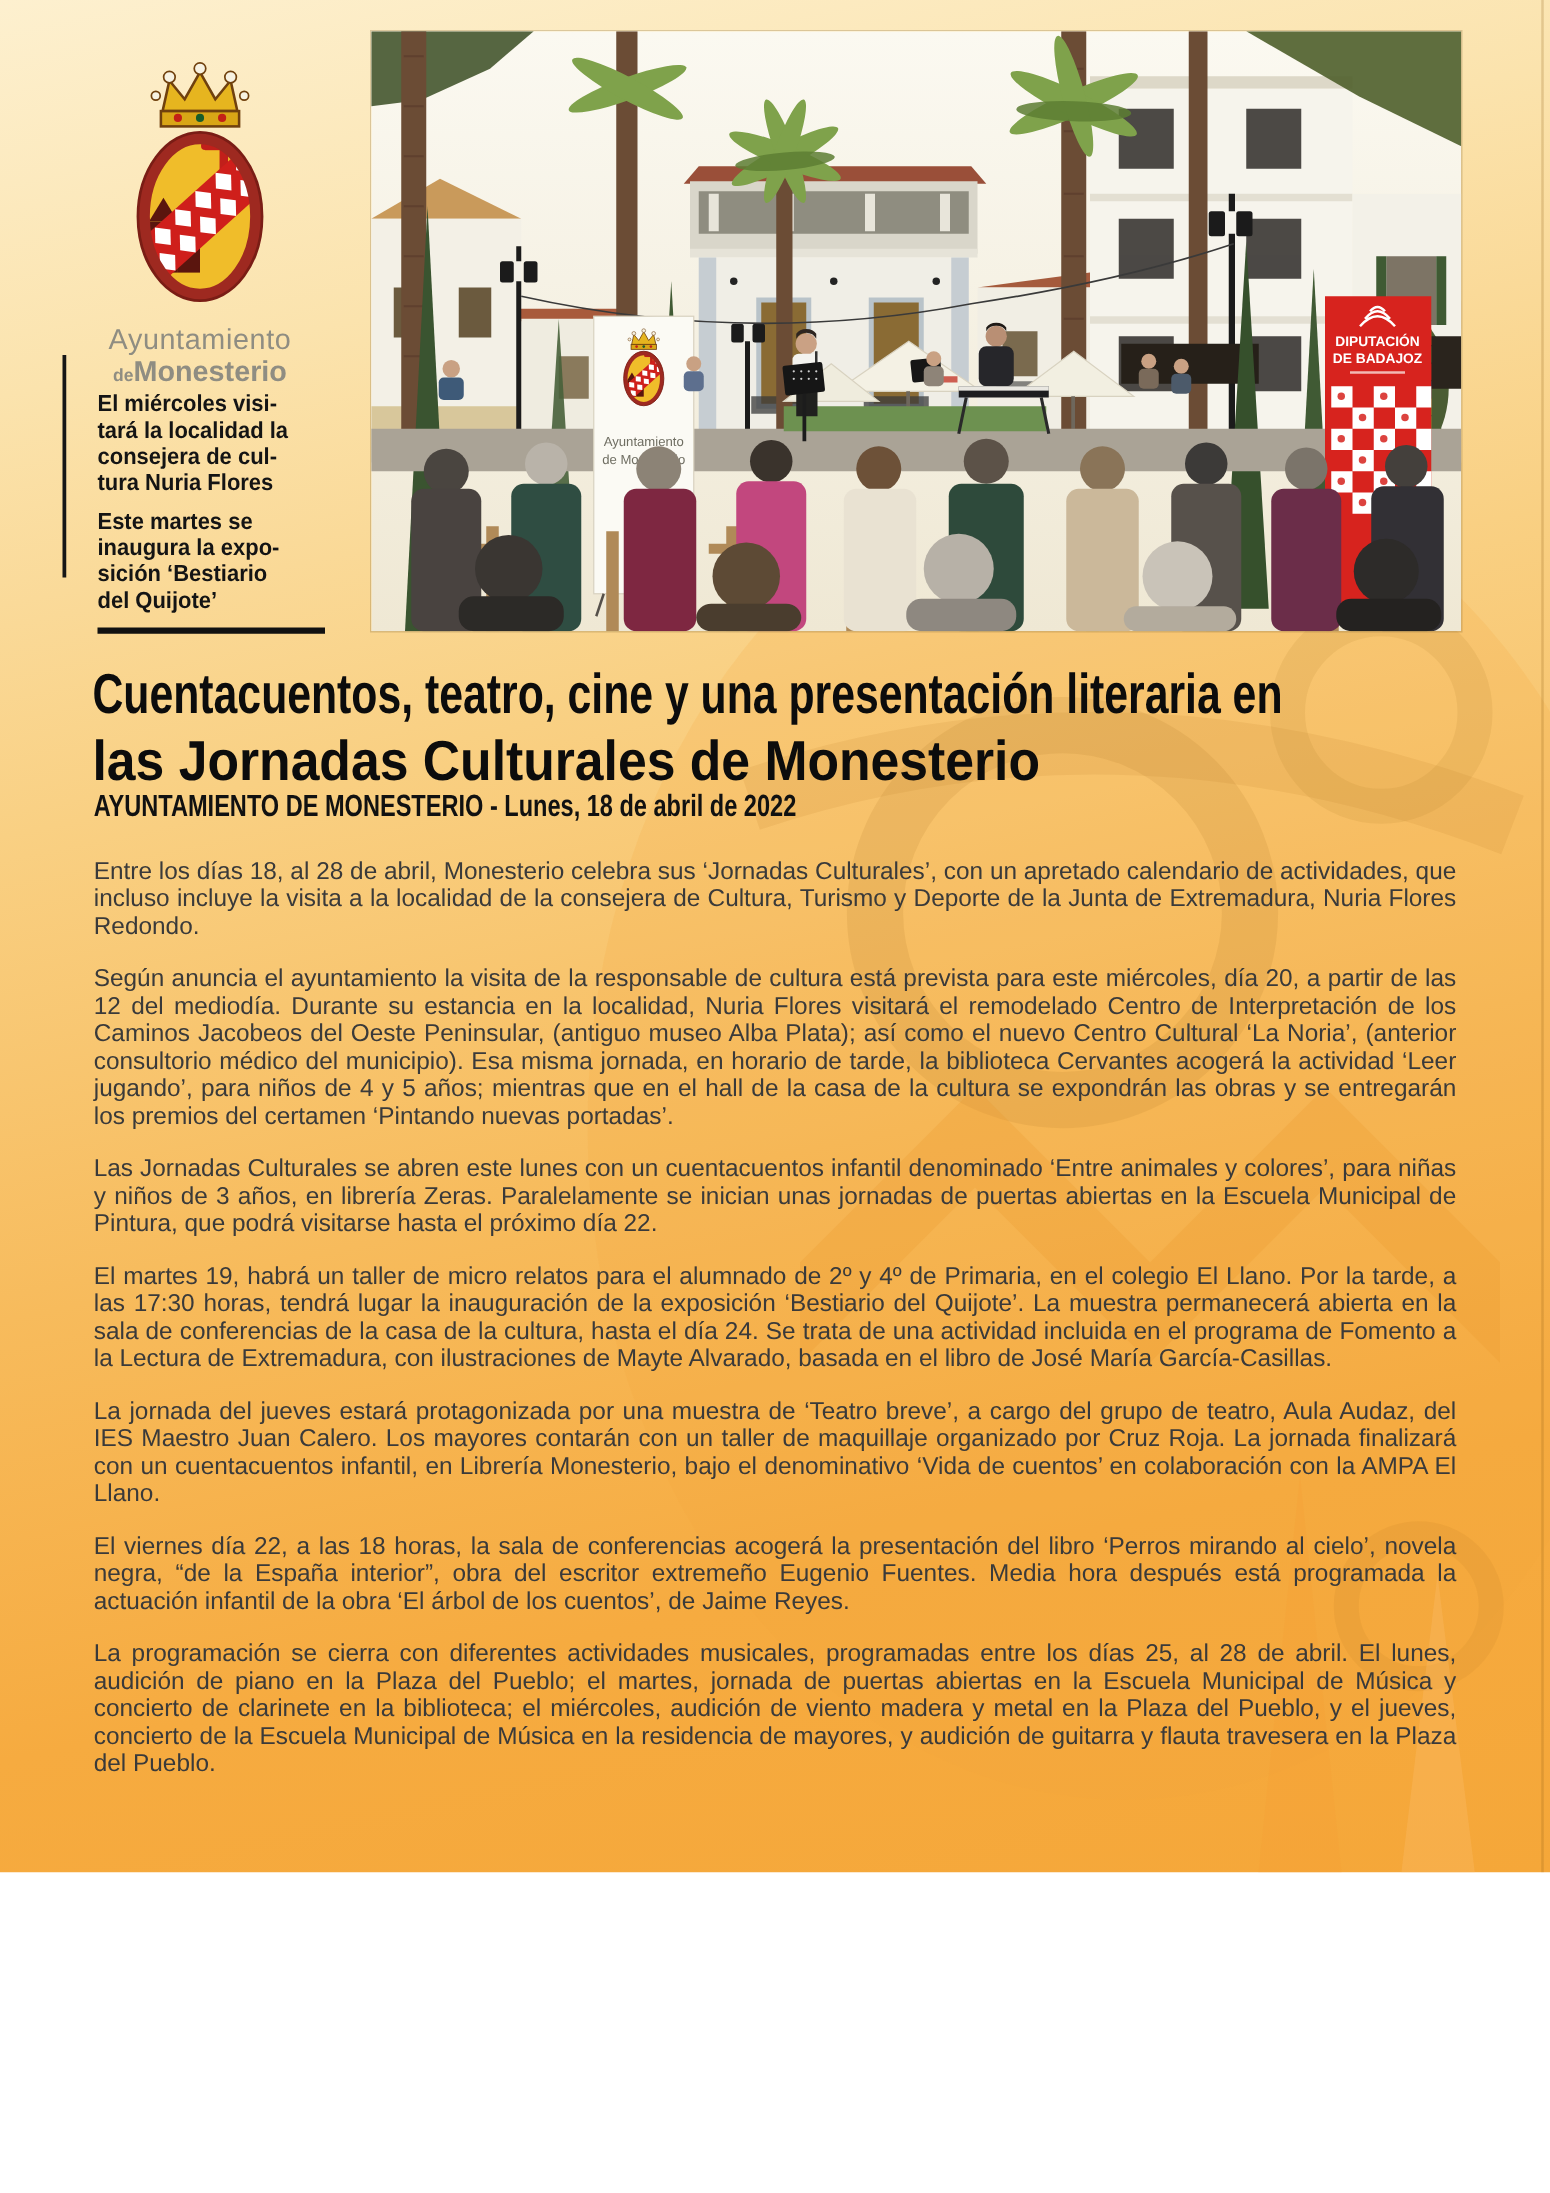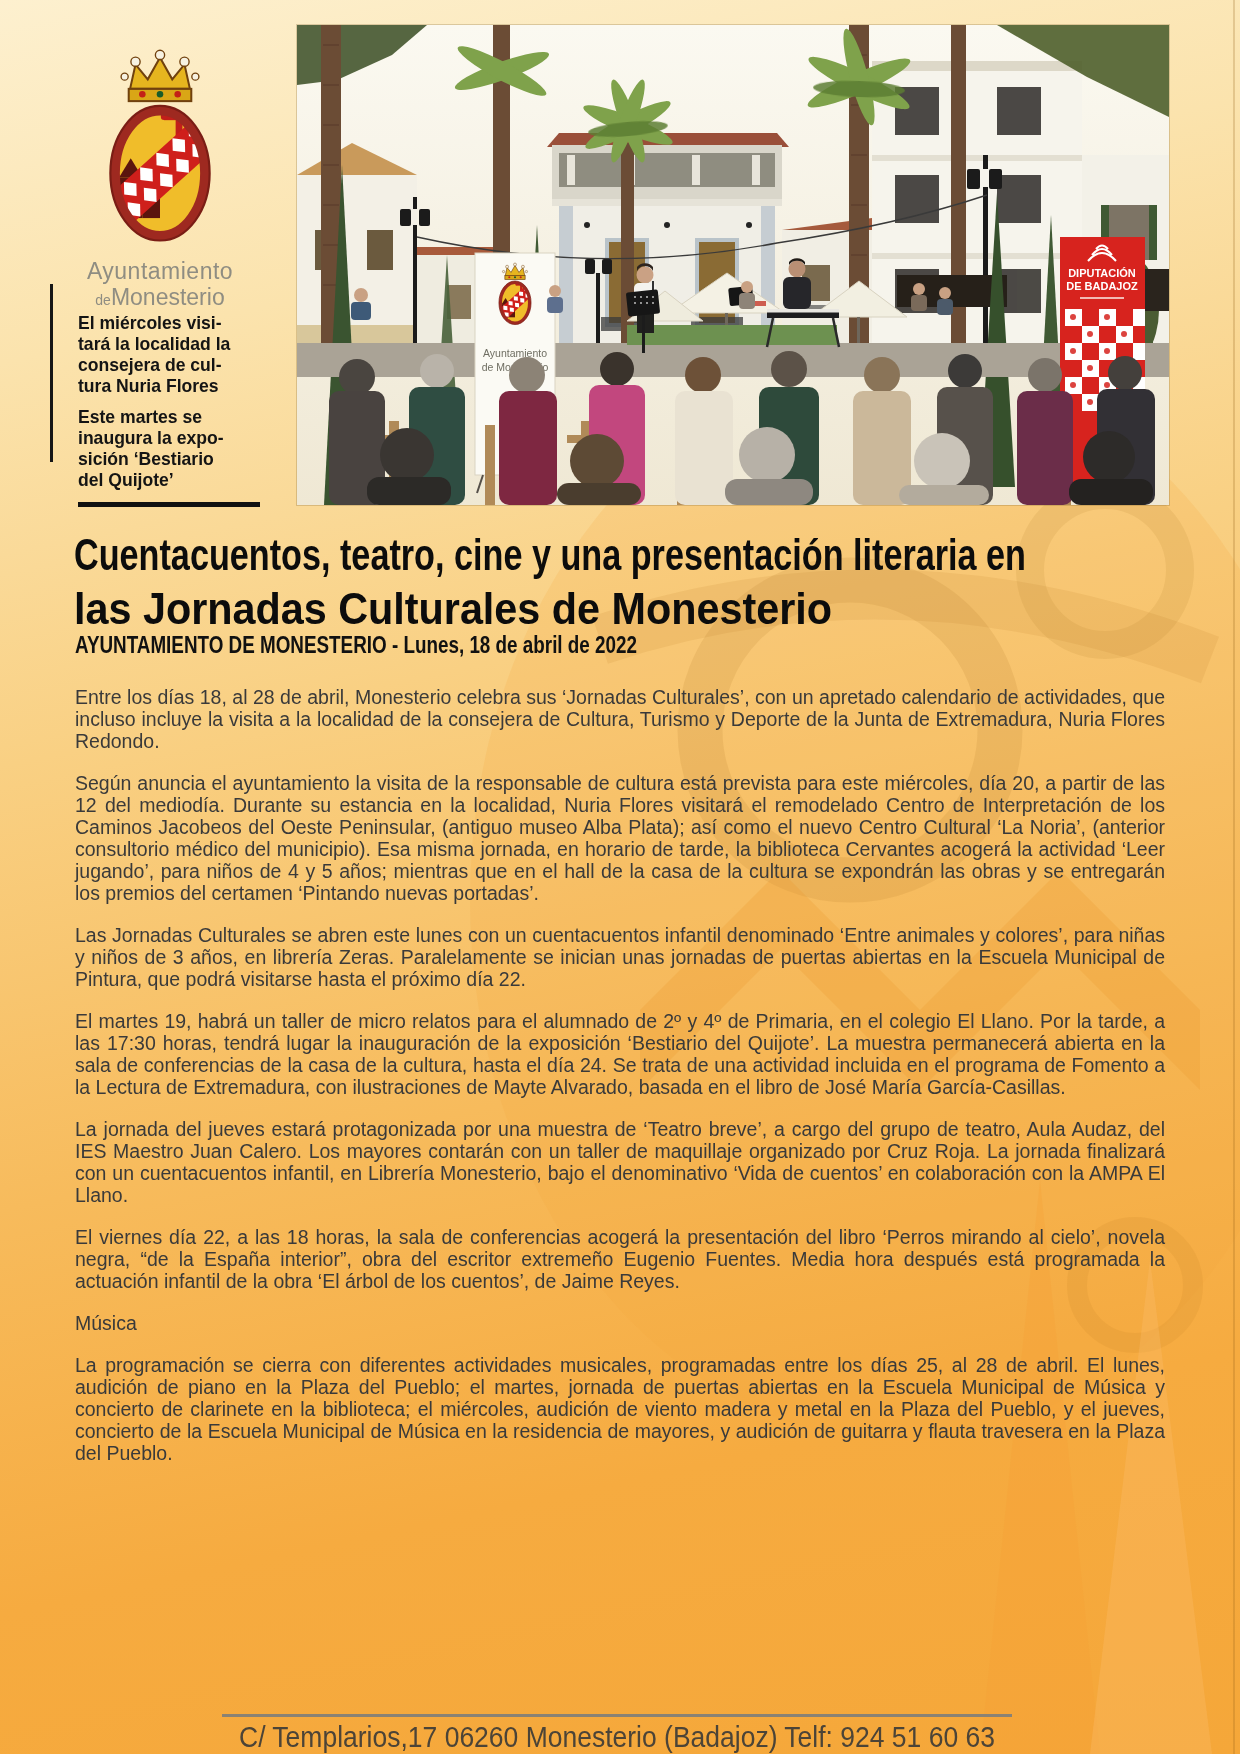--- a/index.html
+++ b/index.html
@@ -1,29 +1,29 @@
 <!DOCTYPE html>
 <html lang="es"><head>
 <meta charset="utf-8">
 <style>
   html,body{margin:0;padding:0;}
   .page{
     position:relative;
-    width:1240px;height:1754px;
+    width:1240px;height:1498px;
     overflow:hidden;
     background:linear-gradient(168deg,#fdf0cf 0%,#fbe3ad 18%,#f9d083 38%,#f7bb5c 60%,#f6ab40 80%,#f5a739 100%);
     font-family:"Liberation Sans",sans-serif;
   }
   .watermark{position:absolute;left:0;top:0;width:1240px;height:1754px;z-index:0;pointer-events:none;}
   .layer{position:absolute;z-index:2;}
   
   .crest-box{left:92px;top:44px;width:136px;height:204px;}
   .org-text{left:55px;top:258px;width:210px;text-align:center;color:#8f8d82;line-height:26px;}
   .org-line1{font-size:23px;letter-spacing:.5px;}
-  .org-line2{font-size:23px;}
+  .org-line2{font-size:23px;font-weight:bold;}
   .org-prefix{font-size:14px;}
   .vrule{left:50px;top:284px;width:3px;height:178px;background:#161616;}
   .teaser{left:78px;width:196px;color:#141414;font-weight:bold;font-size:18.5px;line-height:21px;white-space:pre-line;transform:scaleX(.95);transform-origin:left top;}
   .teaser1{top:312px;}
   .teaser2{top:406px;}
   .sidebar-divider{left:78px;top:502px;width:182px;height:5px;background:#111;}
   
   .photo{left:297px;top:25px;width:872px;height:480px;box-shadow:0 0 0 1px rgba(120,90,40,.25);}
   
   .headline-svg{left:72px;top:528px;width:1104px;height:114px;}
@@ -424,21 +424,20 @@
     <text x="2" y="25" font-size="24.5" font-weight="bold" fill="#111111" textLength="562" lengthAdjust="spacingAndGlyphs">AYUNTAMIENTO DE MONESTERIO -  Lunes, 18 de abril de 2022</text>
   </svg>
 
   <div class="layer body-col">
     <div class="blk p">Entre los días 18, al 28 de abril, Monesterio celebra sus ‘Jornadas Culturales’, con un apretado calendario de actividades, que incluso incluye la visita a la localidad de la consejera de Cultura, Turismo y Deporte de la Junta de Extremadura, Nuria Flores Redondo.</div>
     <div class="blk p">Según anuncia el ayuntamiento la visita de la responsable de cultura está prevista para este miércoles, día 20, a partir de las 12 del mediodía. Durante su estancia en la localidad, Nuria Flores visitará el remodelado Centro de Interpretación de los Caminos Jacobeos del Oeste Peninsular, (antiguo museo Alba Plata); así como el nuevo Centro Cultural ‘La Noria’, (anterior consultorio médico del municipio). Esa misma jornada, en horario de tarde, la biblioteca Cervantes acogerá la actividad ‘Leer jugando’, para niños de 4 y 5 años; mientras que en el hall de la casa de la cultura se expondrán las obras y se entregarán los premios del certamen ‘Pintando nuevas portadas’.</div>
     <div class="blk p">Las Jornadas Culturales se abren este lunes con un cuentacuentos infantil denominado ‘Entre animales y colores’, para niñas y niños de 3 años, en librería Zeras. Paralelamente se inician unas jornadas de puertas abiertas en la Escuela Municipal de Pintura, que podrá visitarse hasta el próximo día 22.</div>
     <div class="blk p">El martes 19, habrá un taller de micro relatos para el alumnado de 2º y 4º de Primaria, en el colegio El Llano. Por la tarde, a las 17:30 horas, tendrá lugar la inauguración de la exposición ‘Bestiario del Quijote’. La muestra permanecerá abierta en la sala de conferencias de la casa de la cultura, hasta el día 24. Se trata de una actividad incluida en el programa de Fomento a la Lectura de Extremadura, con ilustraciones de Mayte Alvarado, basada en el libro de José María García-Casillas.</div>
     <div class="blk p">La jornada del jueves estará protagonizada por una muestra de ‘Teatro breve’, a cargo del grupo de teatro, Aula Audaz, del IES Maestro Juan Calero. Los mayores contarán con un taller de maquillaje organizado por Cruz Roja. La jornada finalizará con un cuentacuentos infantil, en Librería Monesterio, bajo el denominativo ‘Vida de cuentos’ en colaboración con la AMPA El Llano.</div>
     <div class="blk p">El viernes día 22, a las 18 horas, la sala de conferencias acogerá la presentación del libro ‘Perros mirando al cielo’, novela negra, “de la España interior”, obra del escritor extremeño Eugenio Fuentes. Media hora después está programada la actuación infantil de la obra ‘El árbol de los cuentos’, de Jaime Reyes.</div>
-    <div class="blk h">Música</div>
     <div class="blk p">La programación se cierra con diferentes actividades musicales, programadas entre los días 25, al 28 de abril. El lunes, audición de piano en la Plaza del Pueblo; el martes, jornada de puertas abiertas en la Escuela Municipal de Música y concierto de clarinete en la biblioteca; el miércoles, audición de viento madera y metal en la Plaza del Pueblo, y el jueves, concierto de la Escuela Municipal de Música en la residencia de mayores, y audición de guitarra y flauta travesera en la Plaza del Pueblo.</div>
   </div>
 
   <div class="layer footer-rule"></div>
   <svg class="layer footer-svg" viewBox="0 0 790 40">
     <text x="395" y="27" font-size="29" fill="#4c4437" text-anchor="middle" textLength="756" lengthAdjust="spacingAndGlyphs">C/ Templarios,17  06260 Monesterio (Badajoz)  Telf: 924 51 60 63</text>
   </svg>
 
   <div class="layer edge-line"></div>
 </div>

